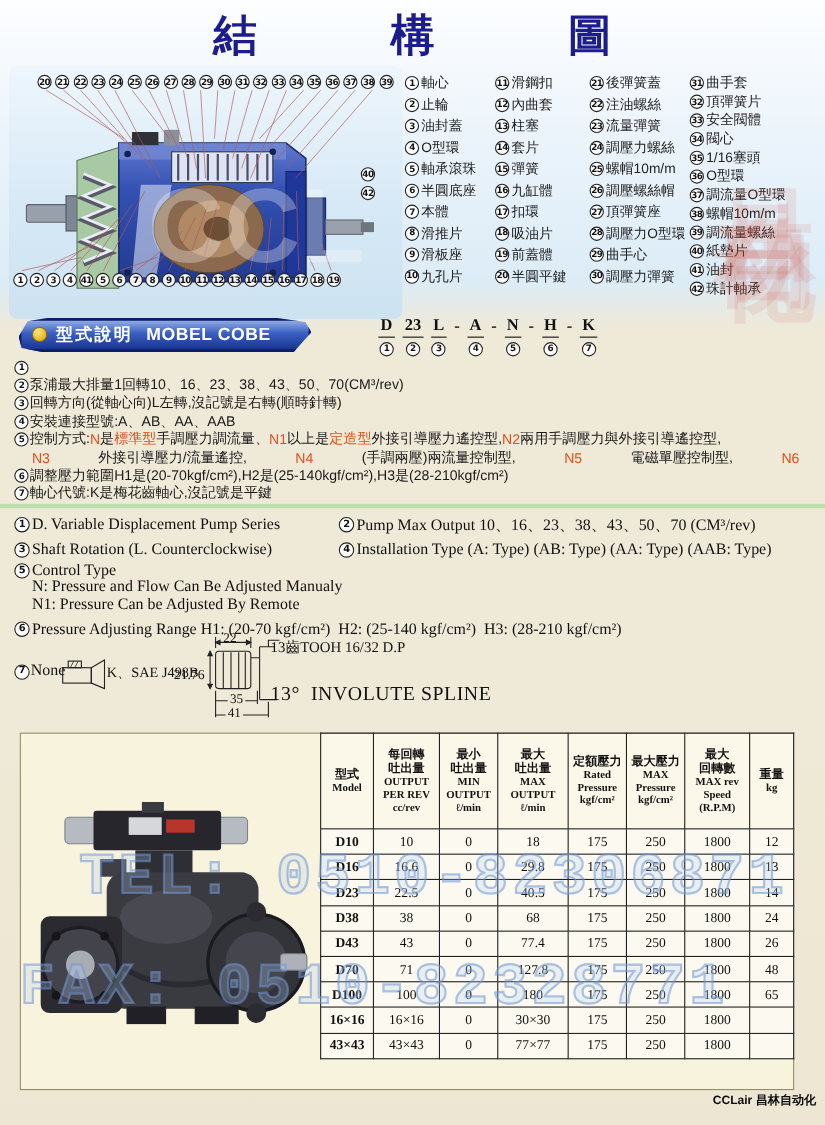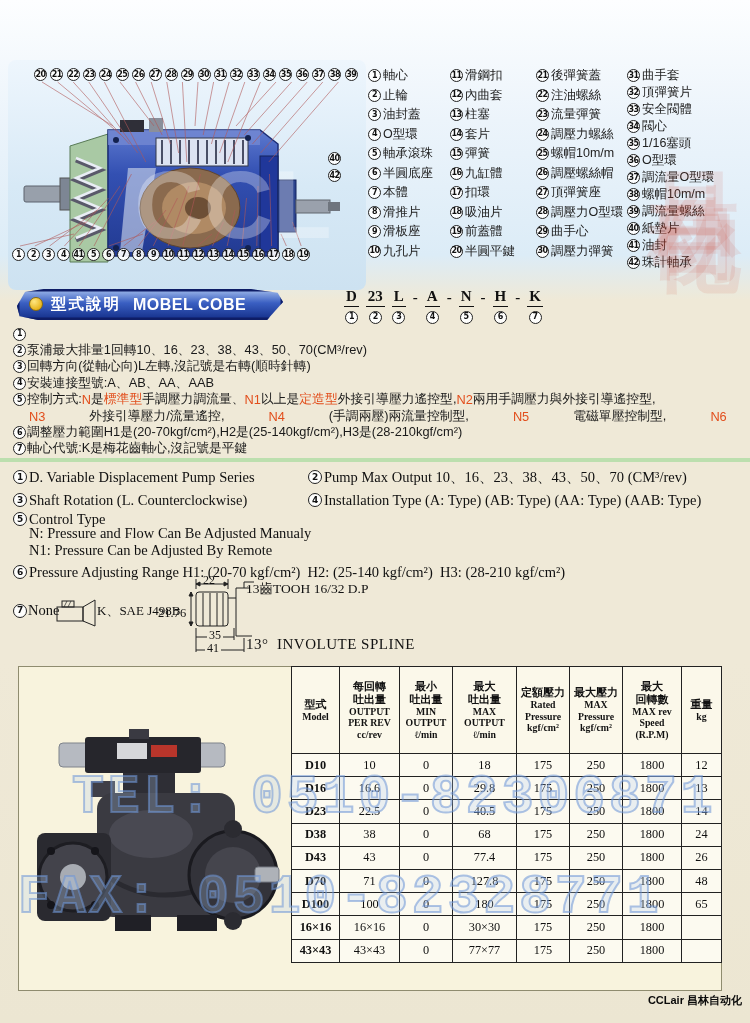--- a/index.html
+++ b/index.html
@@ -73,21 +73,21 @@
   .spline-label{position:absolute;display:flex;align-items:center;white-space:pre;
     font-family:"Liberation Serif","DejaVu Serif",serif;color:#111;z-index:2;}
   .s-none{left:13px;top:602px;font-size:14.5px;}
   .s-none .cnum{width:14px;height:14px;font-size:9px;margin-right:1px;}
   .s-key{left:97px;top:602px;font-size:13px;}
   .s-2176{left:158px;top:606px;font-size:12.5px;}
   .s-22{left:203px;top:573px;font-size:12px;}
   .s-35{left:207px;top:628px;font-size:12px;background:#efe9d7;padding:0 2px;}
   .s-41{left:205px;top:641px;font-size:12px;background:#efe9d7;padding:0 2px;}
   .s-tooth{left:246px;top:580px;font-size:13.5px;}
-  .s-inv{left:246px;top:636px;font-size:15px;letter-spacing:0.5px;}
+  .s-inv{left:246px;top:620px;font-size:18px;letter-spacing:0.5px;}
   .key-svg{position:absolute;left:56px;top:598px;z-index:2;}
   .spline-svg{position:absolute;left:186px;top:576px;z-index:1;}
   
   .bottom-box{position:absolute;left:18px;top:666px;width:704px;height:325px;box-sizing:border-box;
     background:#f8f3dd;border:1px solid #8f8c6f;z-index:2;}
   .photo-svg{position:absolute;left:12px;top:62px;}
   table.spec{position:absolute;left:272px;top:-1px;width:430px;border-collapse:collapse;table-layout:fixed;
     font-family:"Liberation Serif","DejaVu Serif",serif;}
   table.spec th,table.spec td{border:1px solid #222;padding:0 1px;}
   table.spec thead th{height:86px;vertical-align:middle;text-align:center;background:#fbf8ea;}
@@ -97,20 +97,21 @@
   table.spec tbody td{height:22.2px;text-align:center;font-size:12.3px;color:#101010;background:#fcfaf0;}
   table.spec td.model-col{font-weight:bold;}
   
   .footer{position:absolute;right:8px;top:993px;font-size:11px;font-weight:600;color:#0a0a0a;z-index:7;margin-left:22px;}
 </style>
 </head>
 <body>
 
 <div class="page">
 
+  <h1 class="title">結 構 圖</h1>
 
   <div class="diagram-panel">
     <svg viewBox="0 0 358 230" width="358" height="230">
       <defs>
         <linearGradient id="sky" x1="0" y1="0" x2="0" y2="1">
           <stop offset="0" stop-color="#eef6fd"></stop>
             <stop offset="0.55" stop-color="#d7e9f6"></stop>
             <stop offset="1" stop-color="#cde2f1"></stop>
         </linearGradient>
         <linearGradient id="bodyg" x1="0" y1="0" x2="0" y2="1">

